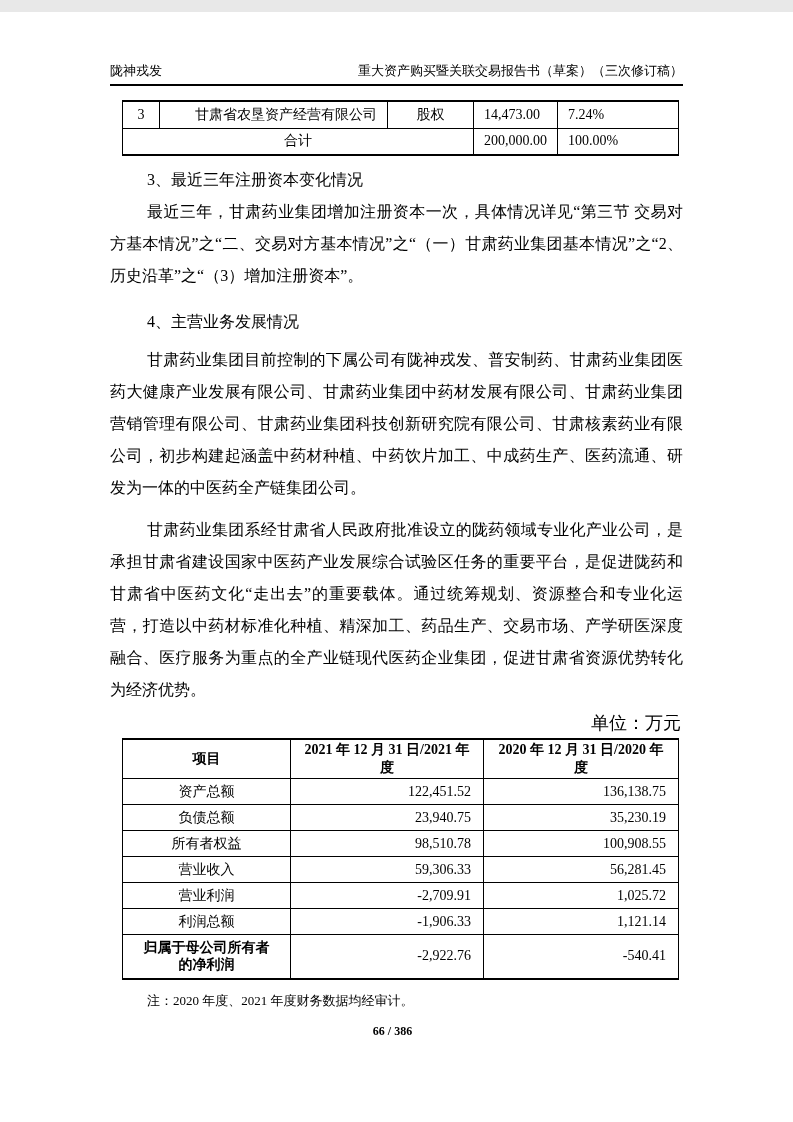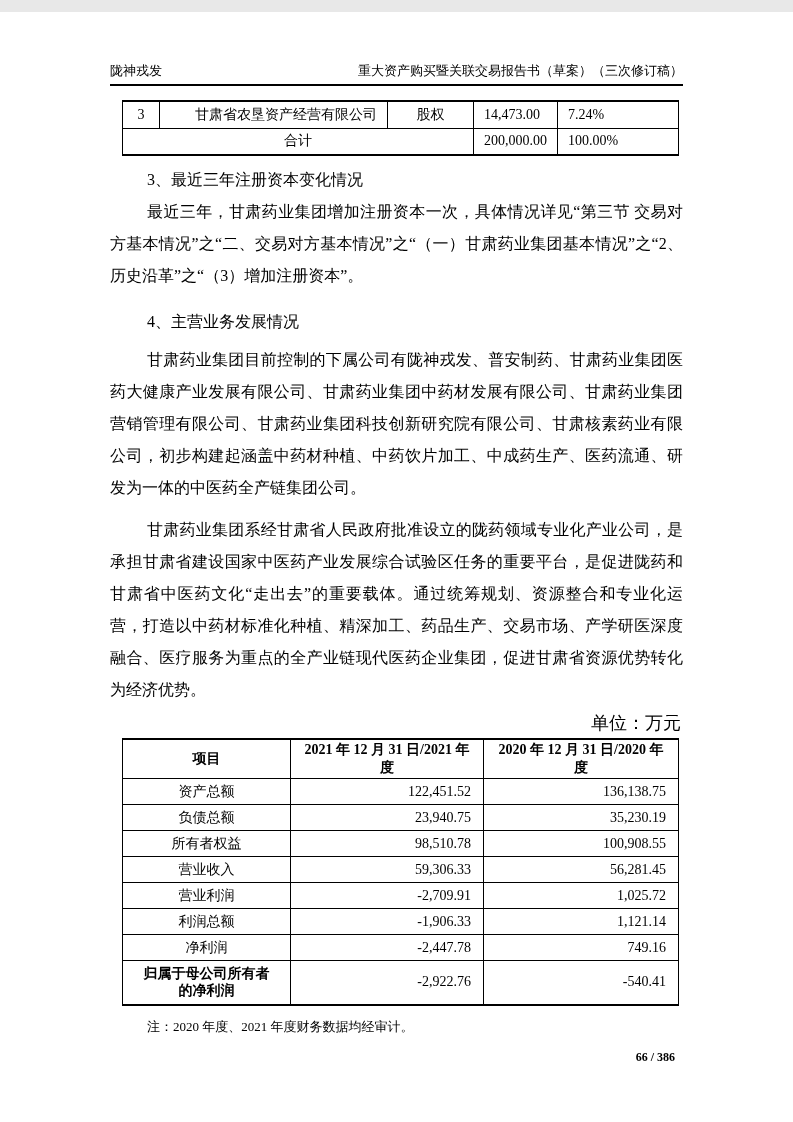--- a/index.html
+++ b/index.html
@@ -62,21 +62,21 @@
   .t2 td.num { text-align:right; padding-right:12px; }
   .t2 tr.tall td { height:44px; }
   .wrap-label { display:inline-block; max-width:132px; line-height:17px; vertical-align:middle;font-weight:bold; }
 
   .note {
     font-size:13px; line-height:18px;
     margin-top:12px; padding-left:37px;
   }
   .page-number {
     font-size:12px; font-weight:bold;
-    text-align:right; margin-top:14px; padding-right:8px;
+    text-align:center; margin-top:14px; padding-right:8px;
   }
 </style>
 </head>
 <body>
 
 <div class="page">
   <div class="content">
 
     <div class="doc-header">
       <span>陇神戎发</span>
@@ -151,25 +151,20 @@
       <tr>
         <td>营业利润</td>
         <td class="num">-2,709.91</td>
         <td class="num">1,025.72</td>
       </tr>
       <tr>
         <td>利润总额</td>
         <td class="num">-1,906.33</td>
         <td class="num">1,121.14</td>
       </tr>
-      <tr>
-        <td>净利润</td>
-        <td class="num">-2,447.78</td>
-        <td class="num">749.16</td>
-      </tr>
       <tr class="tall">
         <td><span class="wrap-label">归属于母公司所有者的净利润</span></td>
         <td class="num">-2,922.76</td>
         <td class="num">-540.41</td>
       </tr>
     </tbody>
       </table>
 
     <div class="note">注：2020 年度、2021 年度财务数据均经审计。</div>
     <div class="page-number">66 / 386</div>

